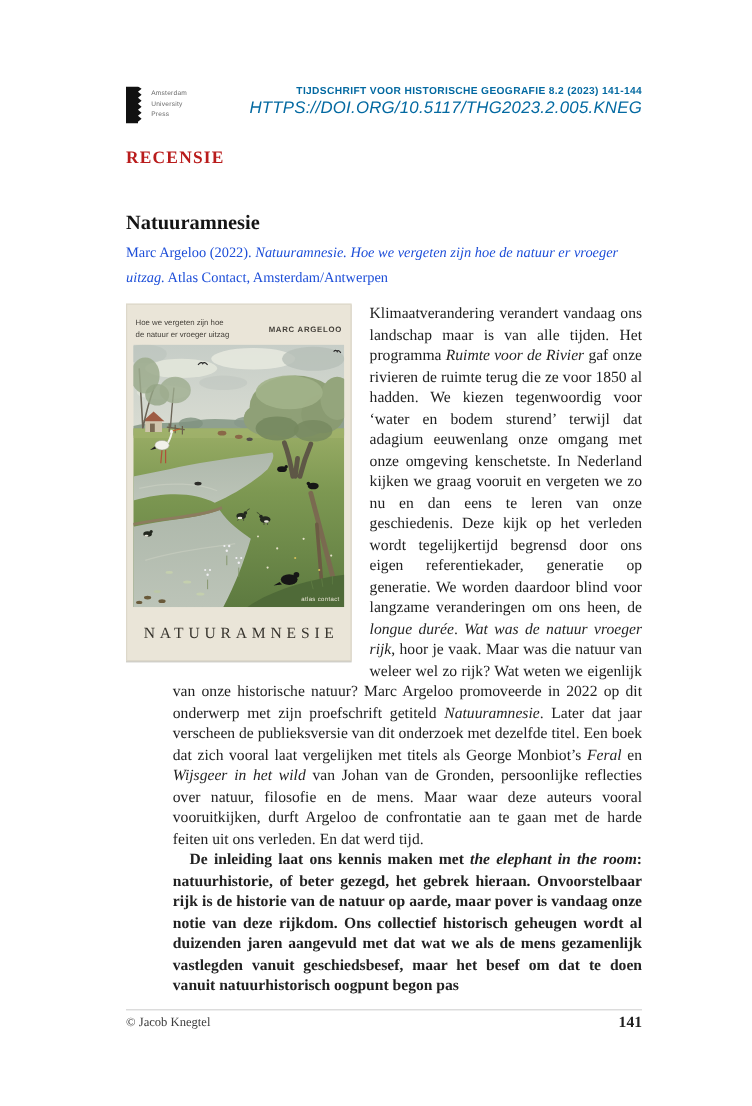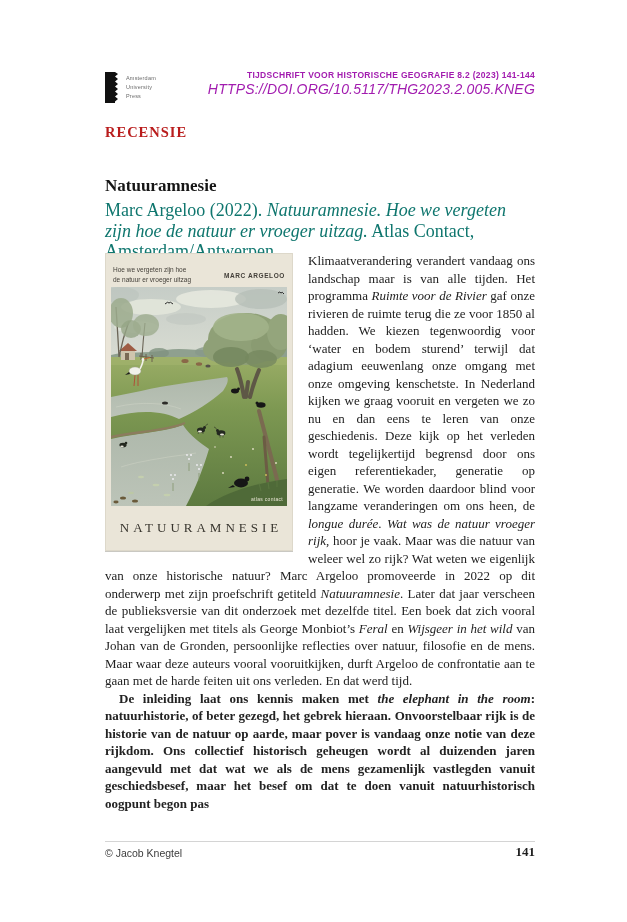--- a/index.html
+++ b/index.html
@@ -6,34 +6,34 @@
   .page{
     position:relative;width:627px;height:922px;background:#ffffff;
     font-family:"Liberation Serif",serif;color:#1f1f1f;overflow:hidden;
   }
   
   .header{position:absolute;top:68px;left:105px;width:430px;}
   .pub-logo{position:absolute;left:0;top:4px;display:flex;align-items:flex-start;}
   .pub-logo svg{display:block;}
   .pub-name{margin-left:5px;font-family:"Liberation Sans",sans-serif;
     font-size:5.5px;line-height:9px;color:#6b6b6b;letter-spacing:.2px;padding-top:2px;}
-  .journal-lines{text-align:right;font-family:"Liberation Sans",sans-serif;color:#a21caf;}
+  .journal-lines{text-align:right;font-family:"Liberation Sans",sans-serif;color:#0369a1;}
   .journal-ref{font-size:8.5px;font-weight:700;letter-spacing:.3px;line-height:14px;}
   .journal-doi{font-size:14px;font-weight:400;font-style:italic;letter-spacing:.2px;line-height:14px;}
   
   .section-label{position:absolute;top:124px;left:105px;
     font-size:14.5px;font-weight:700;letter-spacing:1px;color:#b91c1c;}
   .title-block{position:absolute;top:176px;left:105px;width:430px;}
   .review-title{margin:0 0 4px 0;font-size:17px;font-weight:700;color:#151515;}
-  .citation{font-size:18px;line-height:20.5px;color:#0f766e;}
+  .citation{font-size:12px;line-height:20.5px;color:#1d4ed8;}
   .citation i{font-style:italic;}
   
   .article-body{position:absolute;top:252px;left:105px;width:430px;
     font-size:13px;line-height:17.5px;text-align:justify;hyphens:auto;color:#222;}
-  .article-body p{margin:0;}
+  .article-body p{margin:0;padding-left:39px;}
   .article-body p.para-indent{text-indent:14px;font-weight:bold;}
   .article-body i{font-style:italic;}
   
   .cover{
     float:left;width:186px;height:296px;margin:1px 15px 4px 0;
     background:#eae5d8;border:1px solid #ddd8ca;box-shadow:0 1px 0 #c9c8c2;
     position:relative;
   }
   .cover-top{position:relative;height:33px;}
   .cover-subtitle{position:absolute;left:7px;bottom:3px;
@@ -42,21 +42,21 @@
     font-family:"Liberation Sans",sans-serif;font-size:6.5px;font-weight:700;
     letter-spacing:.6px;color:#44403a;}
   .cover-art{margin:0 5px;width:176px;height:219px;overflow:hidden;}
   .cover-art svg{display:block;}
   .cover-title-band{height:44px;display:flex;align-items:center;justify-content:center;}
   .cover-title{font-family:"Liberation Serif",serif;font-size:13px;letter-spacing:4px;
     padding-left:4px;color:#38352e;}
   
   .footer-rule{position:absolute;top:841px;left:105px;width:430px;height:1px;background:#d4d4d4;}
   .footer-credit{position:absolute;top:847px;left:105px;
-    font-family:Liberation Sans, sans-serif;font-size:10.5px;color:#3c3c3c;}
+    font-family:Liberation Serif, serif;font-size:10.5px;color:#3c3c3c;}
   .footer-page{position:absolute;top:844px;right:92px;
     font-family:"Liberation Serif",serif;font-size:13px;color:#1f1f1f;font-weight:bold;}
 </style>
 </head>
 <body>
 
 <div class="page">
 
   <div class="header">
     <div class="pub-logo">

